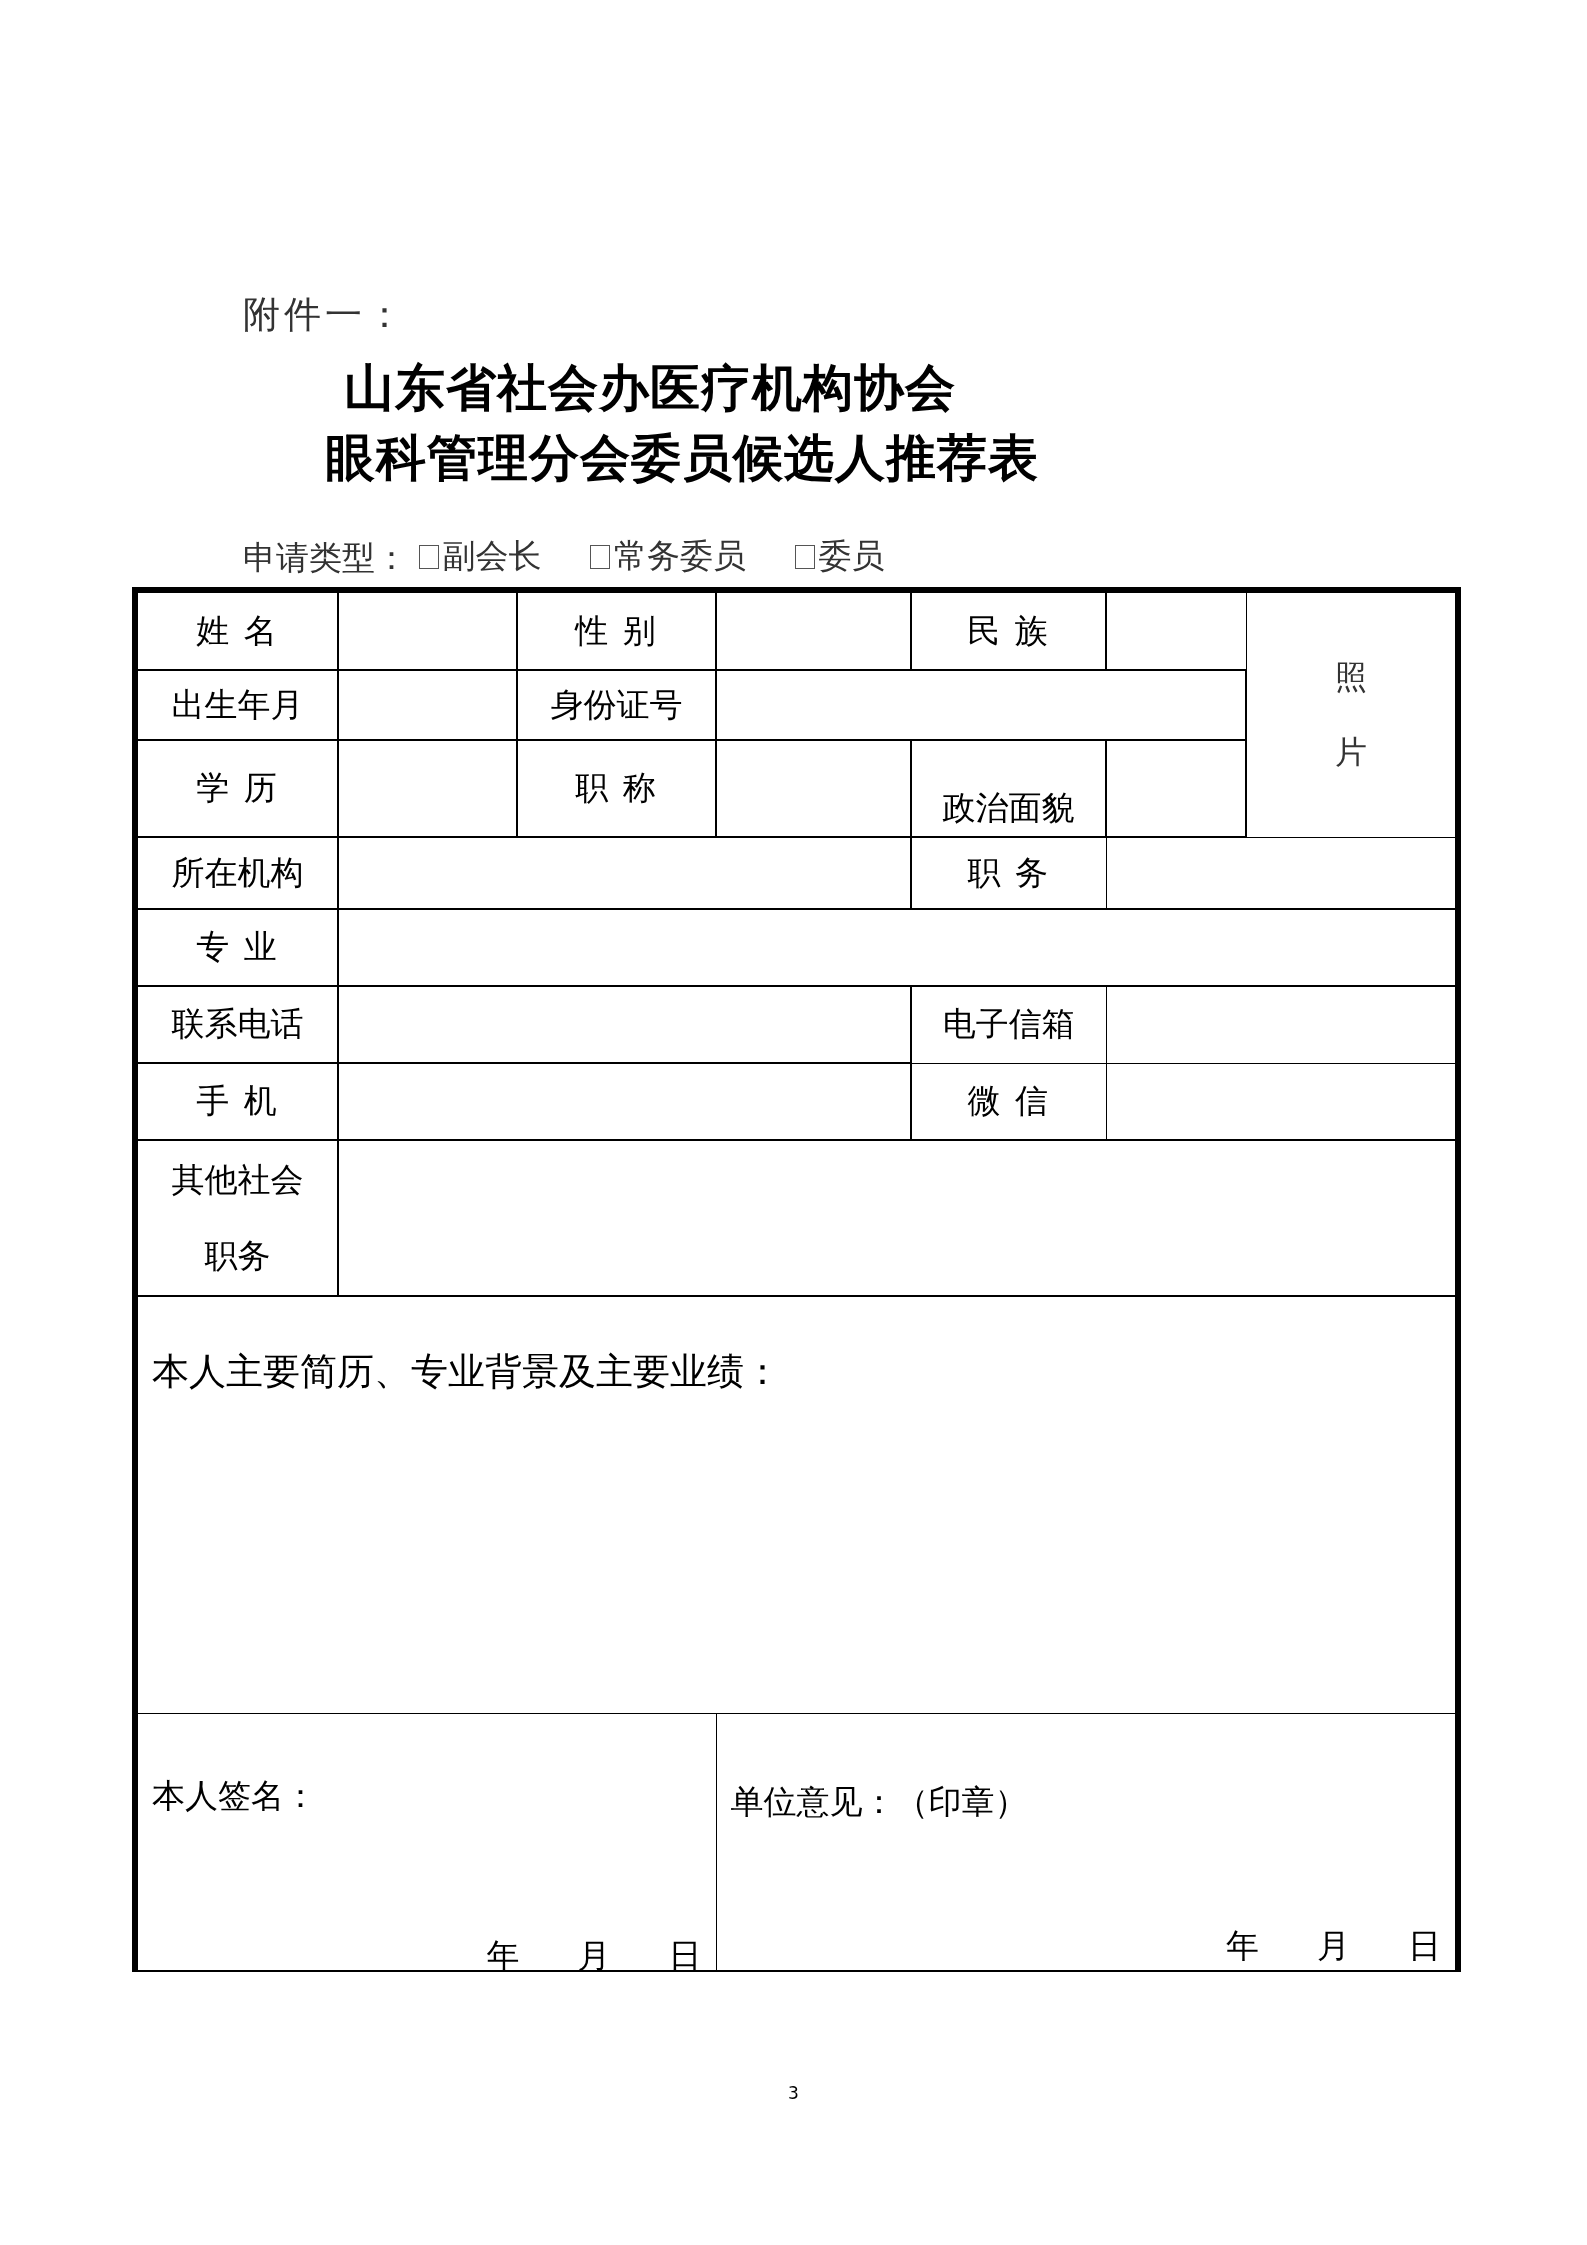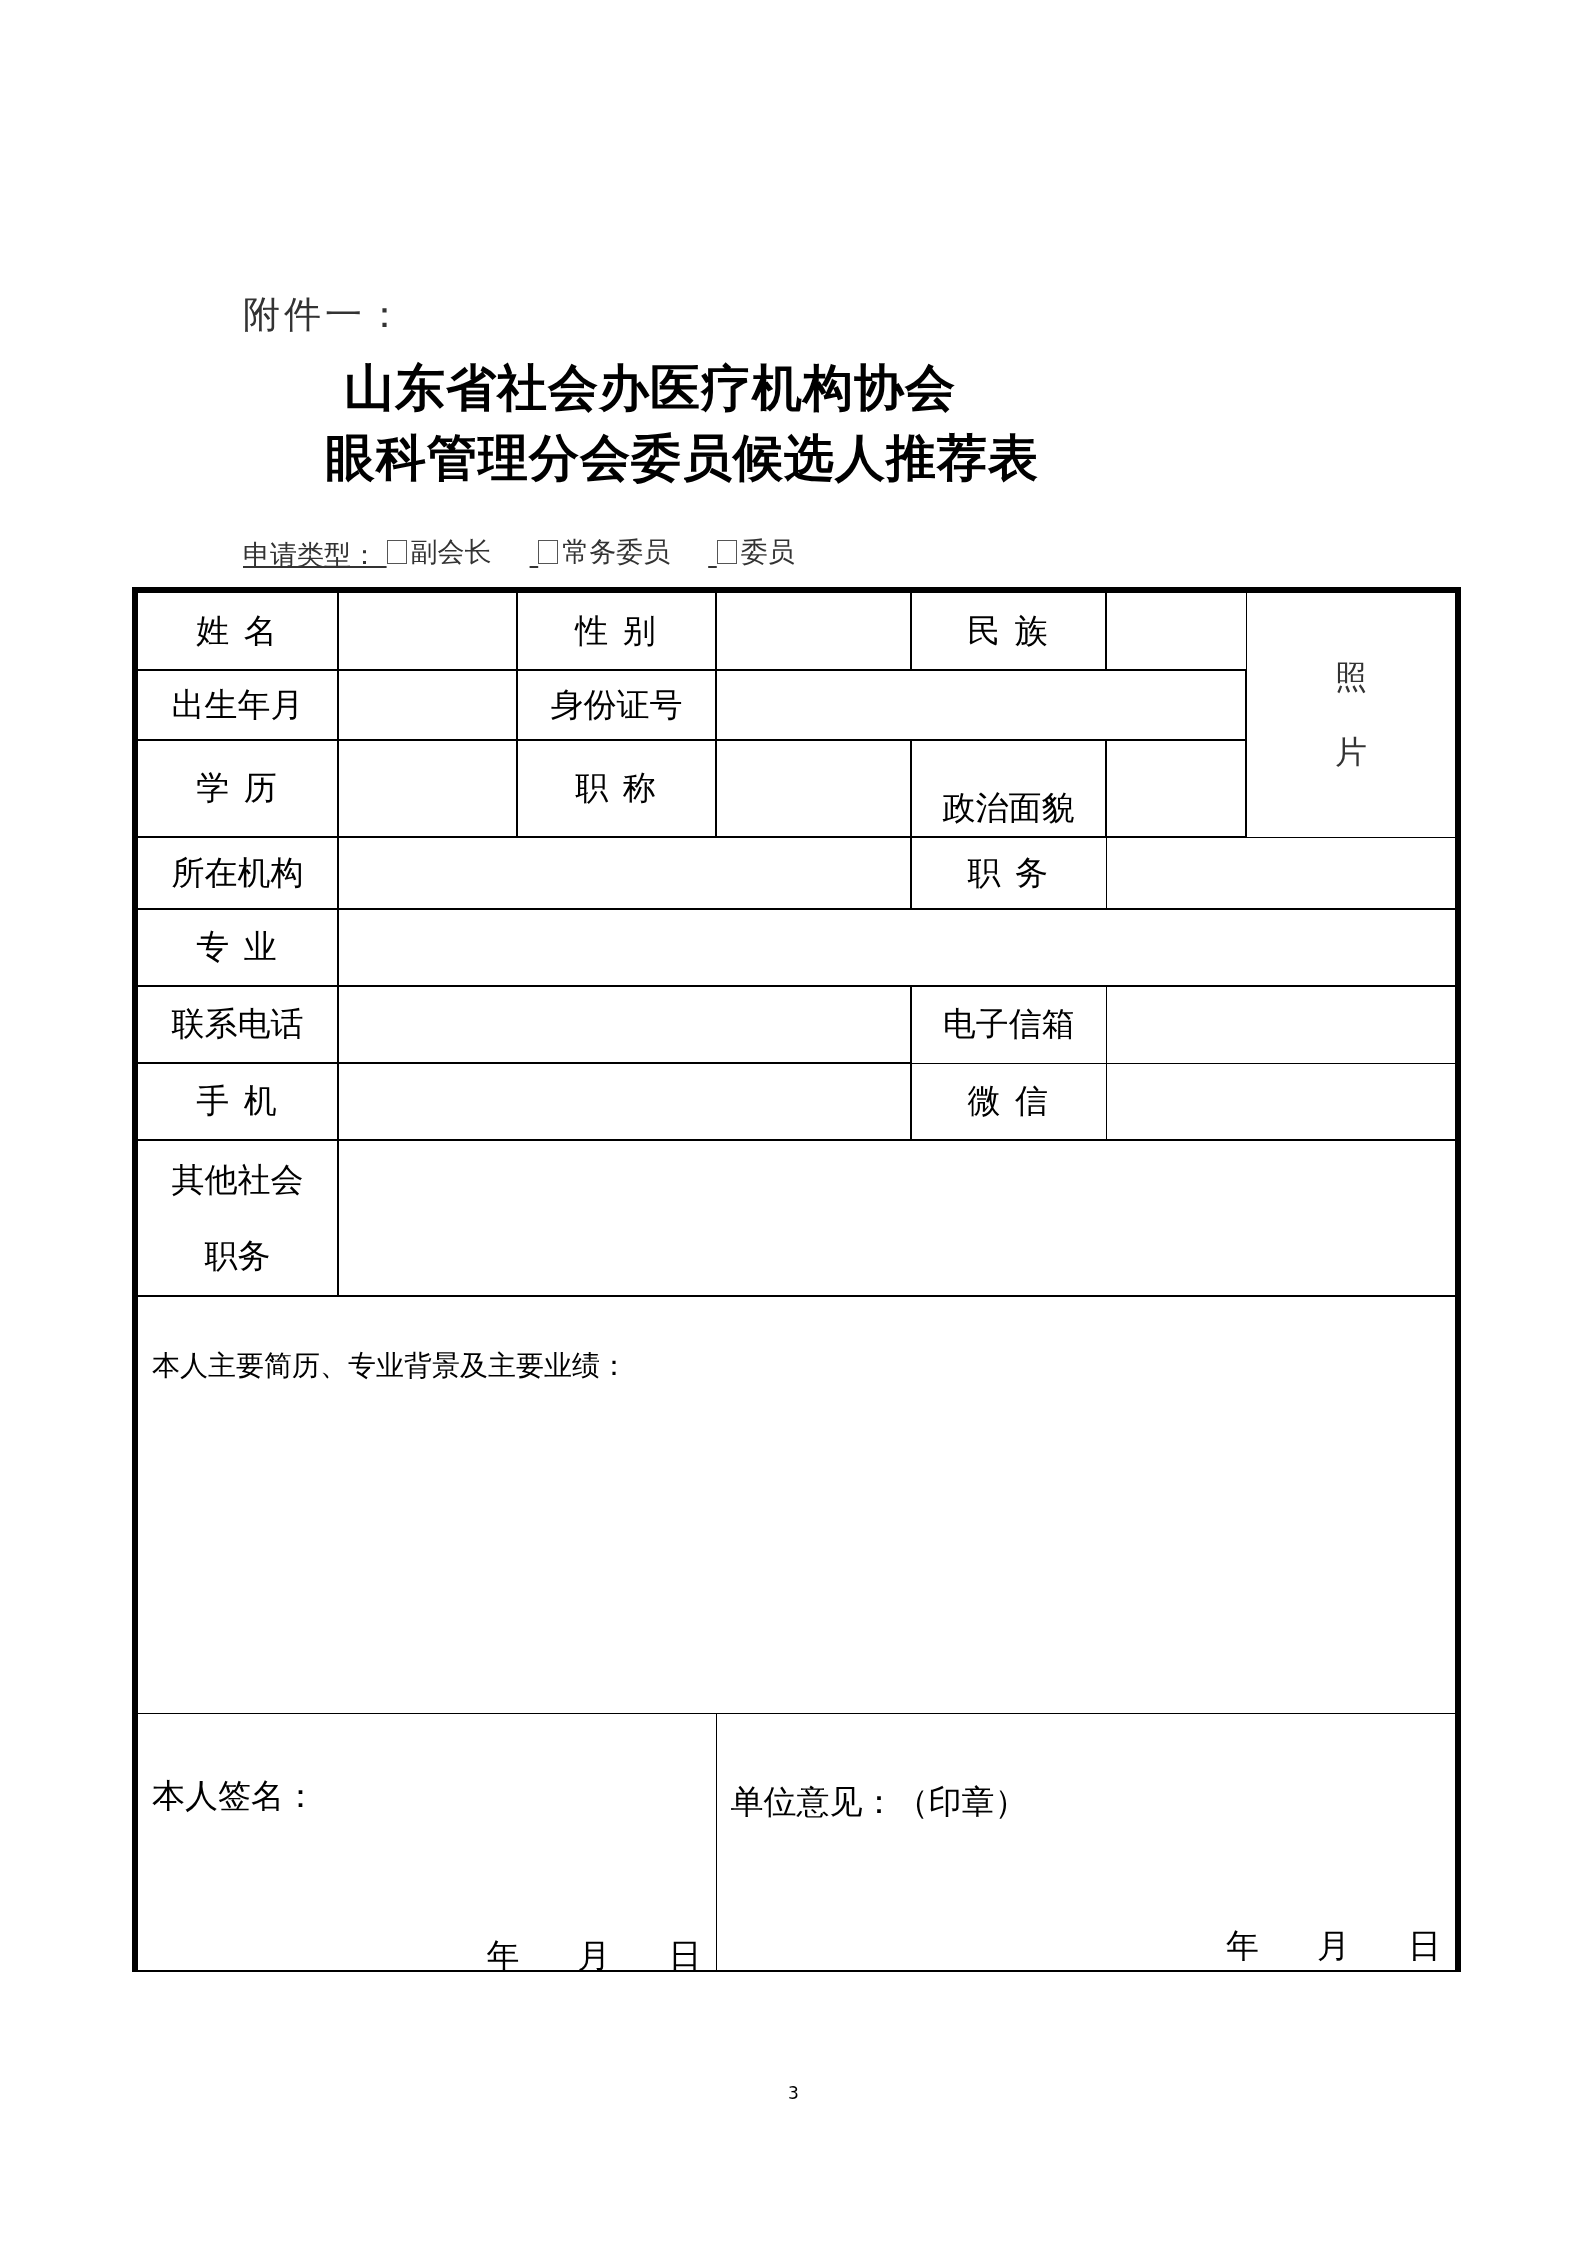--- a/index.html
+++ b/index.html
@@ -13,21 +13,21 @@
   }
   .title {
     position: absolute; left: 0; width: 1300px; text-align: center;
     font-family: "DejaVu Sans", "Liberation Sans", sans-serif;
     font-weight: bold; font-size: 50px; letter-spacing: 1px;
   }
   .title.l1 { top: 355px; }
   .title.l2 { top: 425px; margin-left: 32px; }
   .apply-type {
     position: absolute; left: 243px; top: 522px;
-    font-size: 27px; color: #333; white-space: nowrap; text-decoration: underline;
+    font-size: 33px; color: #333; white-space: nowrap;
   }
   .apply-type .opt { margin-right: 38px; display: inline-flex; align-items: center; margin-top: 12px; }
   .cb {
     display: inline-block; width: 20px; height: 24px; border: 1.5px solid #555;
     margin-right: 4px; vertical-align: middle; box-sizing: border-box;
   }
 
   table.form {
     position: absolute; left: 132px; top: 587px;
     width: 1323px; border-collapse: collapse; table-layout: fixed;
@@ -35,21 +35,21 @@
     border-bottom: 2px solid #000;
     font-size: 33px;
   }
   table.form td {
     border: 2.5px solid #000; padding: 0; text-align: center; vertical-align: middle;
   }
   td.thin { border-width: 1.5px !important; }
   .lbl { letter-spacing: 2px; }
   td.photo { font-size: 32px; color: #333; line-height: 75px; }
   td.block { text-align: left; vertical-align: top; padding: 0; position: relative; }
-  .block-title { position: absolute; left: 14px; top: 50px; font-size: 28px; }
+  .block-title { position: absolute; left: 14px; top: 50px; font-size: 37px; }
   .sign-title { position: absolute; left: 14px; top: 60px; font-size: 33px; }
   .unit-title { position: absolute; left: 14px; top: 48px; font-size: 33px; margin-top: 18px; }
   .date { position: absolute; right: 14px; font-size: 33px; white-space: nowrap; margin-top: 32px; }
   .date span { margin-left: 58px; }
   .date span:first-child { margin-left: 0; }
   .page-num {
     position: absolute; top: 2083px; left: 0; width: 1587px; text-align: center;
     font-family: "DejaVu Sans", "Liberation Sans", sans-serif; font-size: 17px;
   }
 </style>

